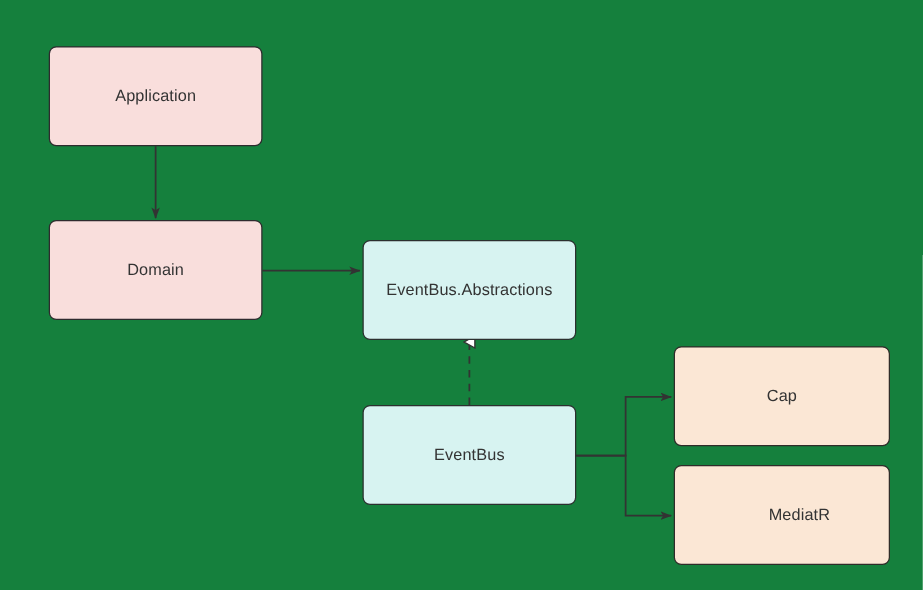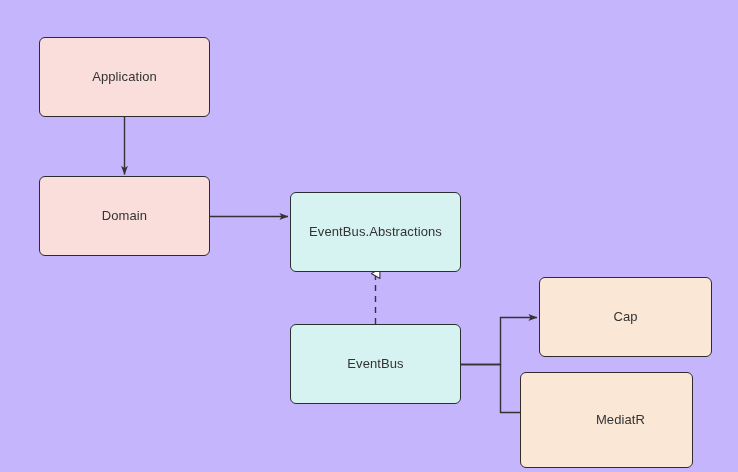--- a/index.html
+++ b/index.html
@@ -11,21 +11,21 @@
     width: 738px;
     height: 472px;
     background: #ffffff;
     font-family: "Liberation Sans", sans-serif;
     overflow: hidden;
   }
   #diagram-canvas {
     position: relative;
     width: 738px;
     height: 472px;
-    background: #c4b5fd;
+    background: #15803d;
   }
   #edge-layer {
     position: absolute;
     left: 0;
     top: 0;
     width: 738px;
     height: 472px;
     pointer-events: none;
   }
   .node {
@@ -68,21 +68,21 @@
     left: 290px; top: 324px; width: 171px; height: 80px;
     background: #d7f3f1;
     border-color: #2b2f2f;
   }
   .node-cap {
     left: 539px; top: 277px; width: 173px; height: 80px;
     background: #fbe7d5;
     border-color: #2f2c29;
   }
   .node-mediatr {
-    left: 520px; top: 372px; width: 173px; height: 96px;
+    left: 539px; top: 372px; width: 173px; height: 80px;
     background: #fbe7d5;
     border-color: #2f2c29;
     padding-left: 34px;
   }
 </style>
 </head>
 <body>
 
 <div id="diagram-canvas">
 

